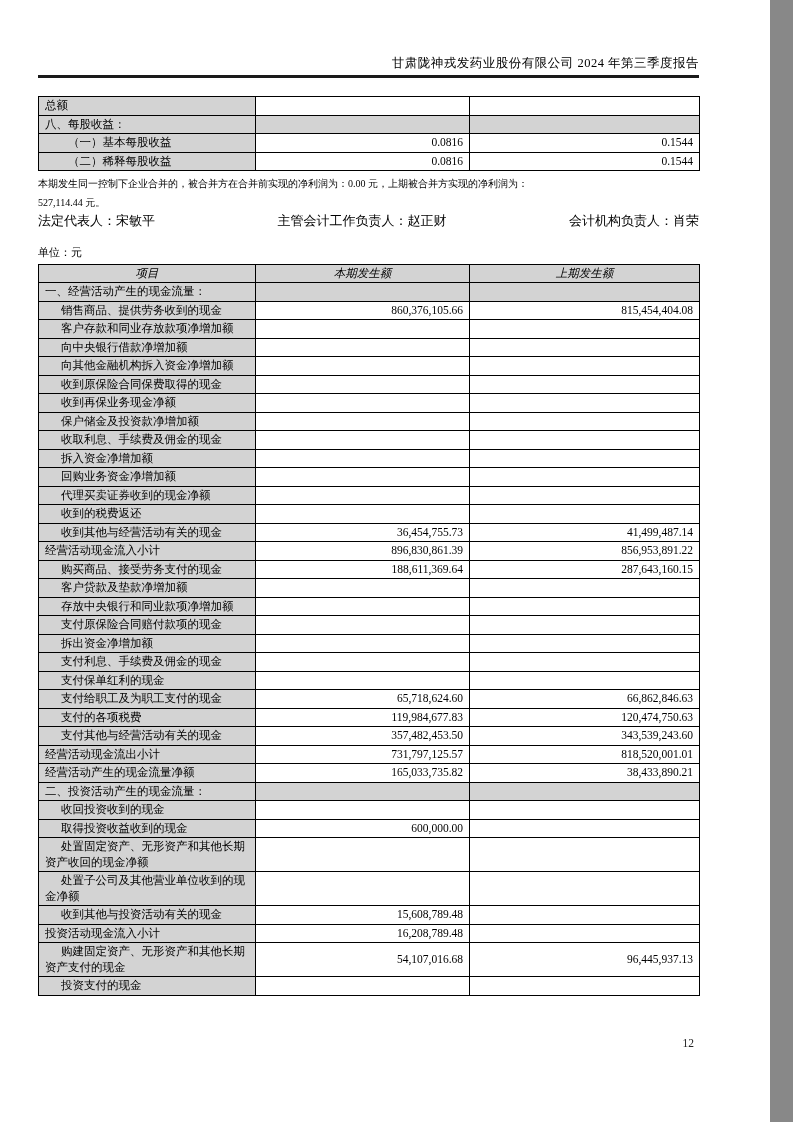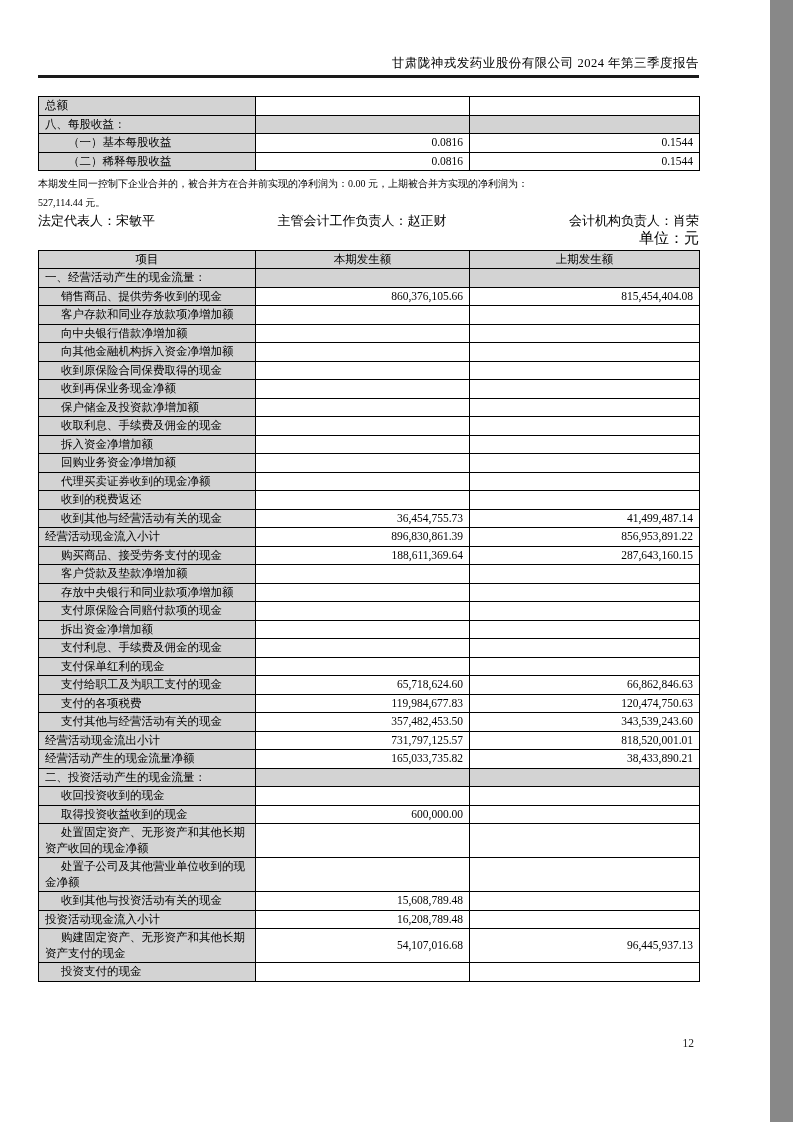--- a/index.html
+++ b/index.html
@@ -46,21 +46,21 @@
   }
   col.c-label { width:217px; }
   col.c-cur   { width:214px; }
   col.c-prev  { width:230px; }
 
   .gray { background:#d3d3d3;margin-left:17px; }
   .label-cell { text-align:left; }
   .label-cell.indent { text-indent:1.4em; }
   .label-cell.indent2 { text-indent:2em; }
   .num-cell { text-align:right; }
-  thead th { text-align:center; }
+  thead th { text-align:center;font-style:italic; }
 
   .eps-table { margin-top:18px; }
   .cash-table { margin-top:4px; }
 
   
   .merger-note {
     margin:4px 0 0 0;
     font-size:10px;
     line-height:18.5px;
     white-space:pre-line;
@@ -74,22 +74,22 @@
     margin-top:0;
   }
 
   .section-title {
     margin:16px 0 0 8px;
     font-size:13.5px;
     font-weight:bold;
     line-height:18px;
   }
   .unit-label {
-    text-align:right;
-    font-size:15px;
+    margin-top:14px;
+    font-size:11px;
     line-height:15px;
   }
 
   .page-number {
     position:absolute;
     top:1037px;
     right:76px;
     font-size:11.5px;
     color:#222;
   }

